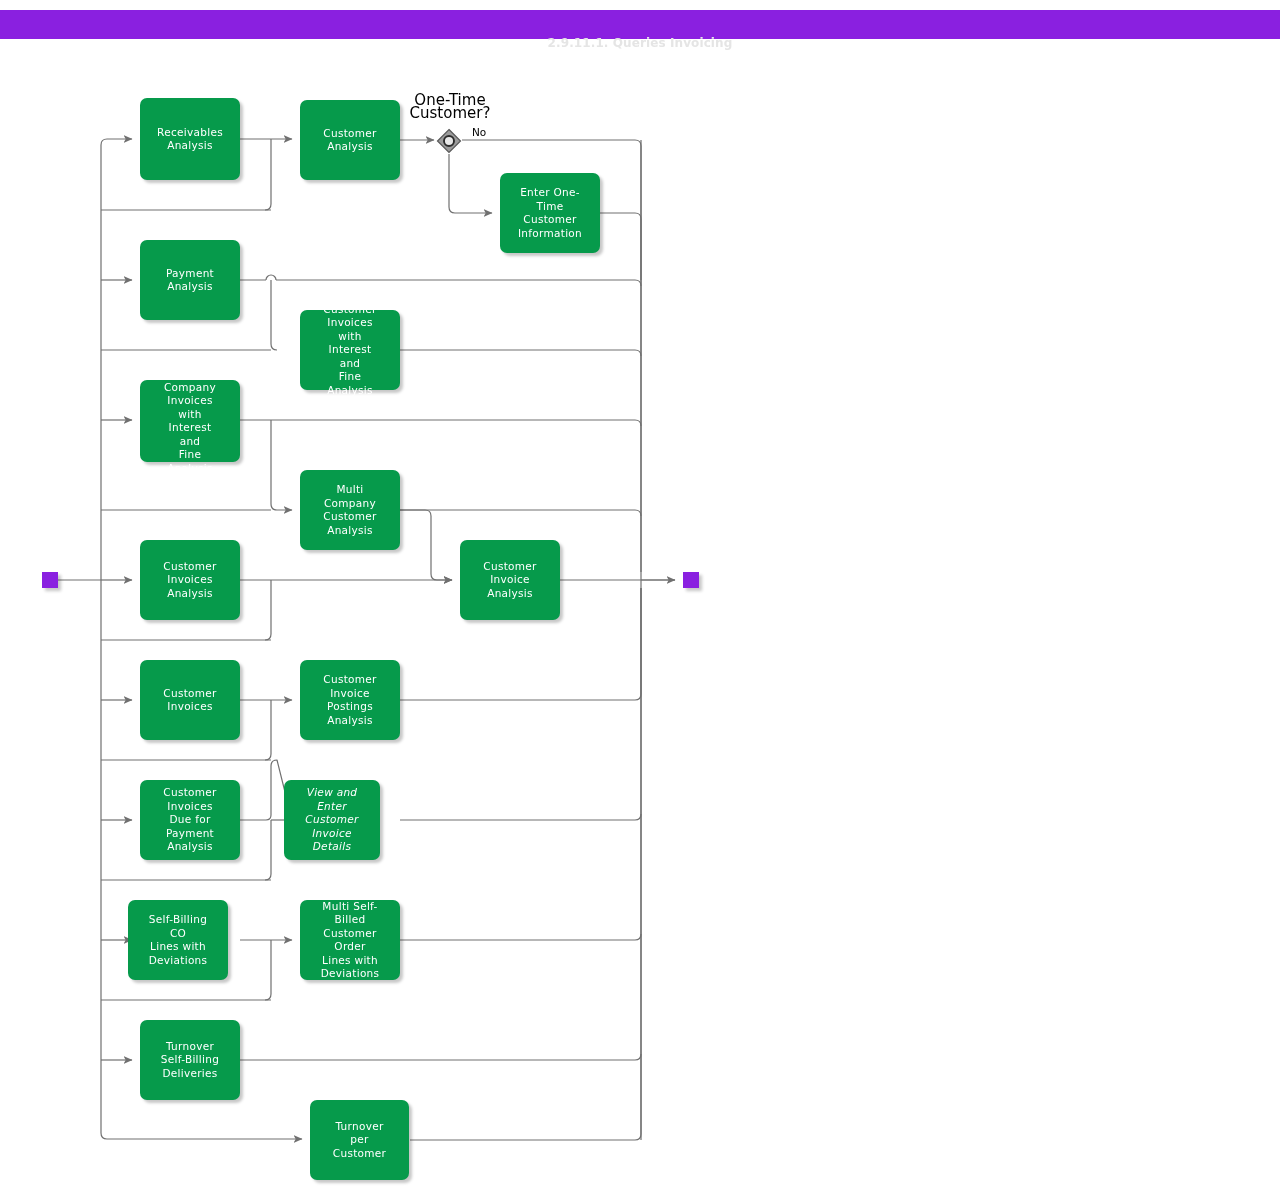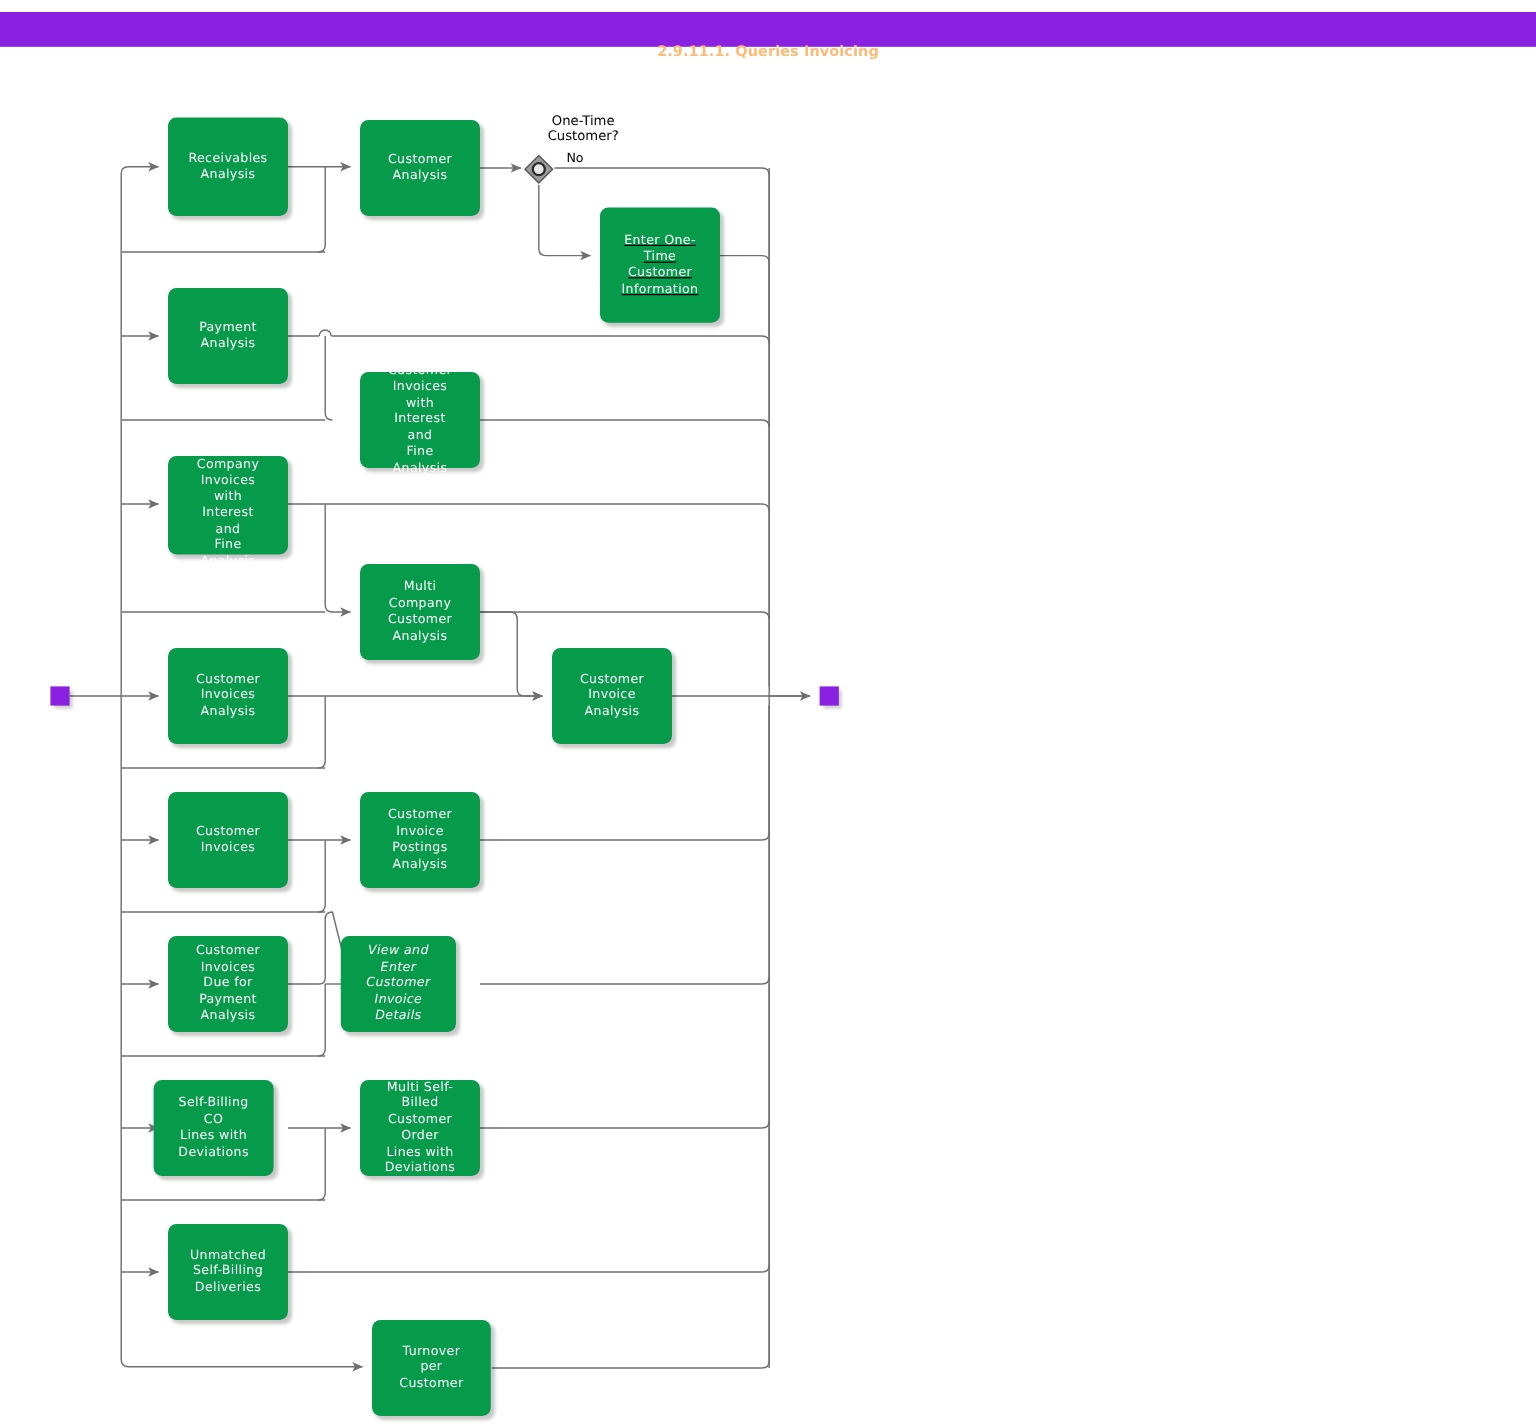--- a/index.html
+++ b/index.html
@@ -21,21 +21,21 @@
     left: 0;
     top: 10px;
     width: 1280px;
     height: 29px;
     background: #8A20E0;
     display: flex;
     align-items: center;
     justify-content: center;
   }
   #title-bar .title-text {
-    color: #fdba74;
+    color: #e5e5e5;
     font-size: 12px;
     font-weight: bold;
     font-family: "DejaVu Sans", sans-serif;
     letter-spacing: 0.1px;
     margin-top: 36px;
   }
   
   #canvas {
     position: absolute;
     left: 0;
@@ -65,27 +65,26 @@
     white-space: pre-line;
   }
   
   .gateway {
     position: absolute;
     width: 26px;
     height: 26px;
   }
   .gateway-label {
     position: absolute;
-    font-size: 11px;
+    font-size: 15px;
     line-height: 13px;
     color: #000000;
     text-align: center;
     font-family: "DejaVu Sans", sans-serif;
     white-space: pre-line;
-    margin-left: 36px;
   }
   .edge-label {
     position: absolute;
     font-size: 10.5px;
     color: #000000;
     font-family: "DejaVu Sans", sans-serif;
   }
   
   .terminator {
     position: absolute;
@@ -200,21 +199,21 @@
   <div class="node" style="left:140px; top:98px; width:100px; height:82px;">
     <span class="node-label">Receivables
 Analysis</span>
   </div>
 
   <div class="node" style="left:300px; top:100px; width:100px; height:80px;">
     <span class="node-label">Customer
 Analysis</span>
   </div>
 
-  <div class="node" style="left:500px; top:173px; width:100px; height:96px;text-decoration:underline;">
+  <div class="node" style="left:500px; top:173px; width:100px; height:80px;">
     <span class="node-label">Enter One-Time
 Customer
 Information</span>
   </div>
 
   <div class="node" style="left:140px; top:240px; width:100px; height:80px;">
     <span class="node-label">Payment Analysis</span>
   </div>
 
   <div class="node" style="left:300px; top:310px; width:100px; height:80px;">
@@ -279,21 +278,21 @@
   </div>
 
   <div class="node" style="left:300px; top:900px; width:100px; height:80px;">
     <span class="node-label">Multi Self-Billed
 Customer Order
 Lines with
 Deviations</span>
   </div>
 
   <div class="node" style="left:140px; top:1020px; width:100px; height:80px;">
-    <span class="node-label">Unmatched
+    <span class="node-label">Turnover
 Self-Billing
 Deliveries</span>
   </div>
 
   <div class="node" style="left:310px; top:1100px; width:99px; height:80px;">
     <span class="node-label">Turnover per
 Customer</span>
   </div>
 
 </div>

